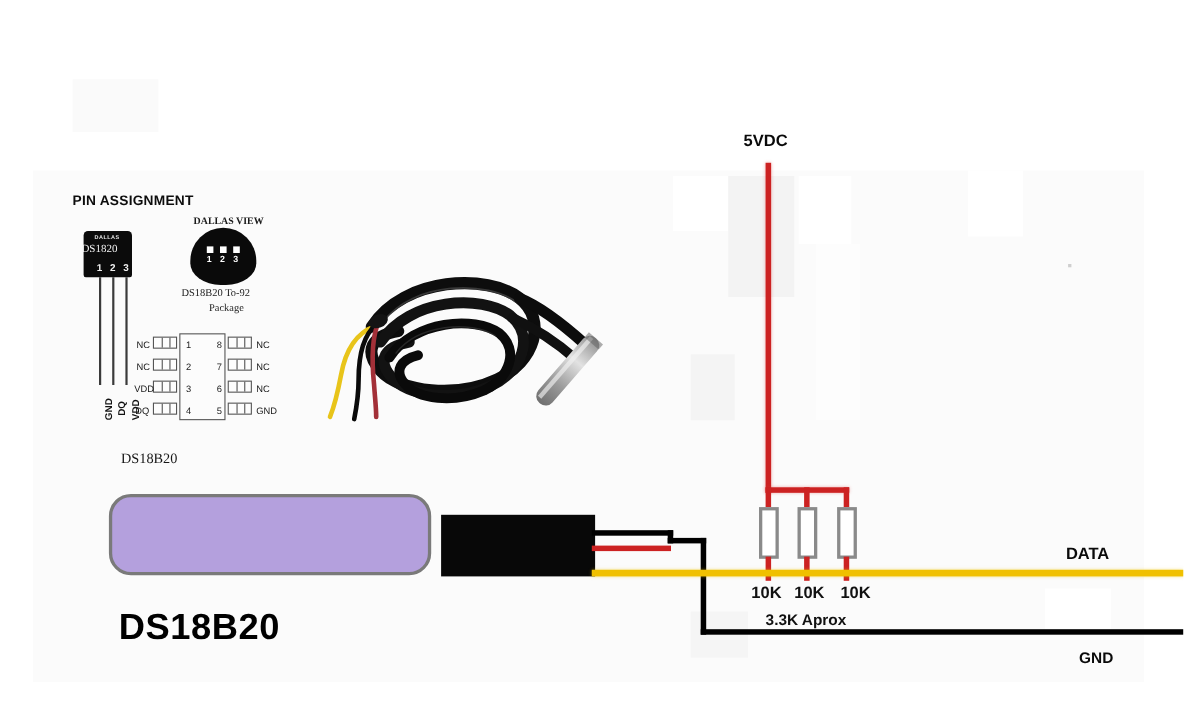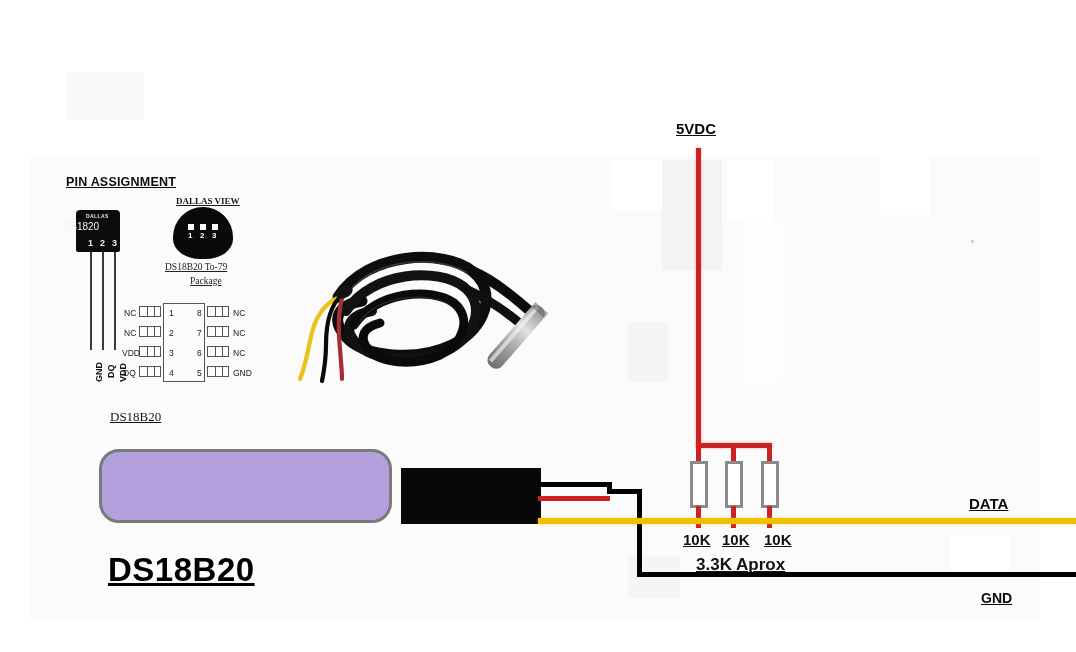--- a/index.html
+++ b/index.html
@@ -23,21 +23,21 @@
   .bgblob2 { position: absolute; background: #f6f6f6; }
 
   .panel-main {
     position: absolute;
     left: 30px; top: 155px;
     width: 1010px; height: 465px;
     background: #fbfbfb;
   }
 
   
-  .txt { position: absolute; color: #111; white-space: nowrap; text-decoration: underline; }
+  .txt { position: absolute; color: #111; white-space: nowrap; }
 
   .lbl-pin-assignment {
     left: 66px; top: 175px;
     font-size: 12.5px; font-weight: bold;
     letter-spacing: 0.2px;
     color: #0d0d0d;
   }
   .lbl-bottomview {
     left: 176px; top: 196px;
     font-size: 9px; font-weight: bold;
@@ -79,43 +79,43 @@
     color: #0a0a0a;
   }
   .lbl-gnd-right {
     left: 981px; top: 590px;
     font-size: 14px; font-weight: bold;
     color: #0a0a0a;
   }
   .lbl-r1 { left: 683px; top: 531px; font-size: 15px; font-weight: bold; }
   .lbl-r2 { left: 722px; top: 531px; font-size: 15px; font-weight: bold; }
   .lbl-r3 { left: 764px; top: 531px; font-size: 15px; font-weight: bold; }
-  .lbl-approx { left: 696px; top: 555px; font-size: 17px; font-weight: bold; }
+  .lbl-approx { left: 696px; top: 555px; font-size: 14px; font-weight: bold; }
 
   
   .to92-body {
     position: absolute;
     left: 76px; top: 210px;
     width: 44px; height: 42px;
     background: #0b0b0b;
     border-radius: 4px 4px 2px 2px;
   }
   .to92-dallas {
     position: absolute;
     left: 86px; top: 213px;
     font-size: 5px; font-weight: bold;
     color: #e8e8e8;
     letter-spacing: 0.4px;
   }
   .to92-part {
     position: absolute;
-    left: 63px; top: 221px;
+    left: 74px; top: 221px;
     font-size: 10px;
     color: #f2f2f2;
-    font-family: Liberation Sans, sans-serif;
+    font-family: Liberation Serif, serif;
   }
   .to92-num {
     position: absolute;
     font-size: 9px; color: #f0f0f0; font-weight: bold;
   }
   .to92-lead {
     position: absolute;
     width: 1.6px;
     background: #3a3a3a;
   }
@@ -266,21 +266,21 @@
 
   <div class="txt lbl-bottomview">DALLAS VIEW</div>
   <div class="bv-circle"></div>
   <div class="bv-pin" style="left:188px;top:224px;"></div>
   <div class="bv-pin" style="left:200px;top:224px;"></div>
   <div class="bv-pin" style="left:212px;top:224px;"></div>
   <div class="bv-num" style="left:188px;top:231px;">1</div>
   <div class="bv-num" style="left:200px;top:231px;">2</div>
   <div class="bv-num" style="left:212px;top:231px;">3</div>
 
-  <div class="txt lbl-pkg1">DS18B20 To-79</div>
+  <div class="txt lbl-pkg1">DS18B20 To-92</div>
   <div class="txt lbl-pkg2">Package</div>
 
   <div class="soic-box"></div>
 
   <div class="soic-pad" style="left:139px;top:306px;"></div>
   <div class="soic-lbl" style="left:124px;top:308px;">NC</div>
   <div class="soic-num" style="left:169px;top:308px;">1</div>
 
   <div class="soic-pad" style="left:139px;top:326px;"></div>
   <div class="soic-lbl" style="left:124px;top:328px;">NC</div>

